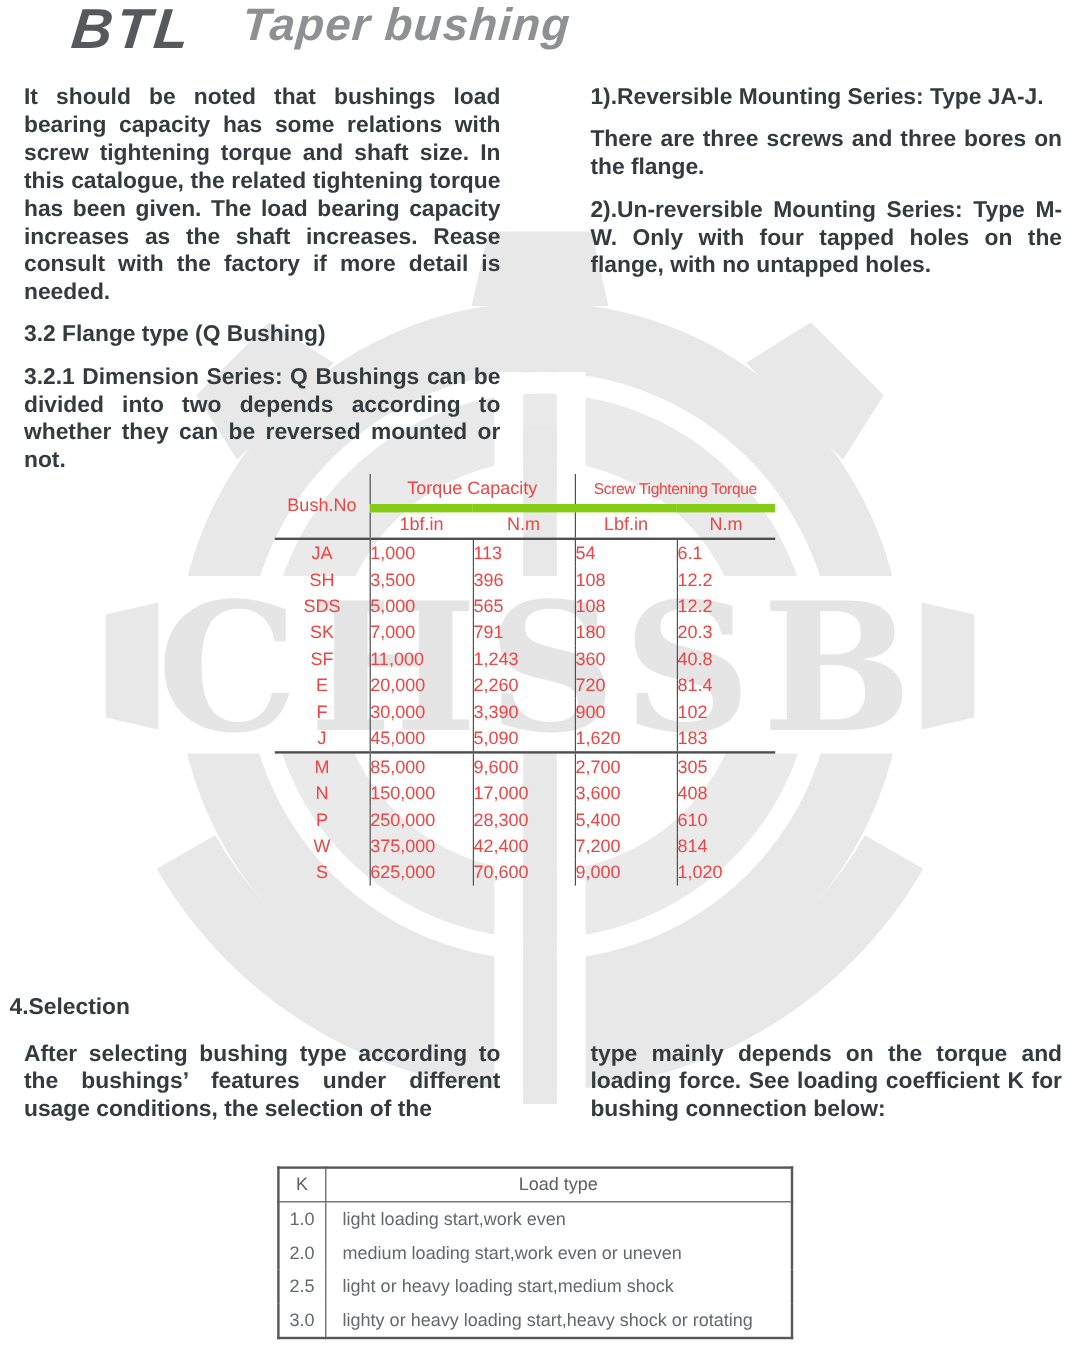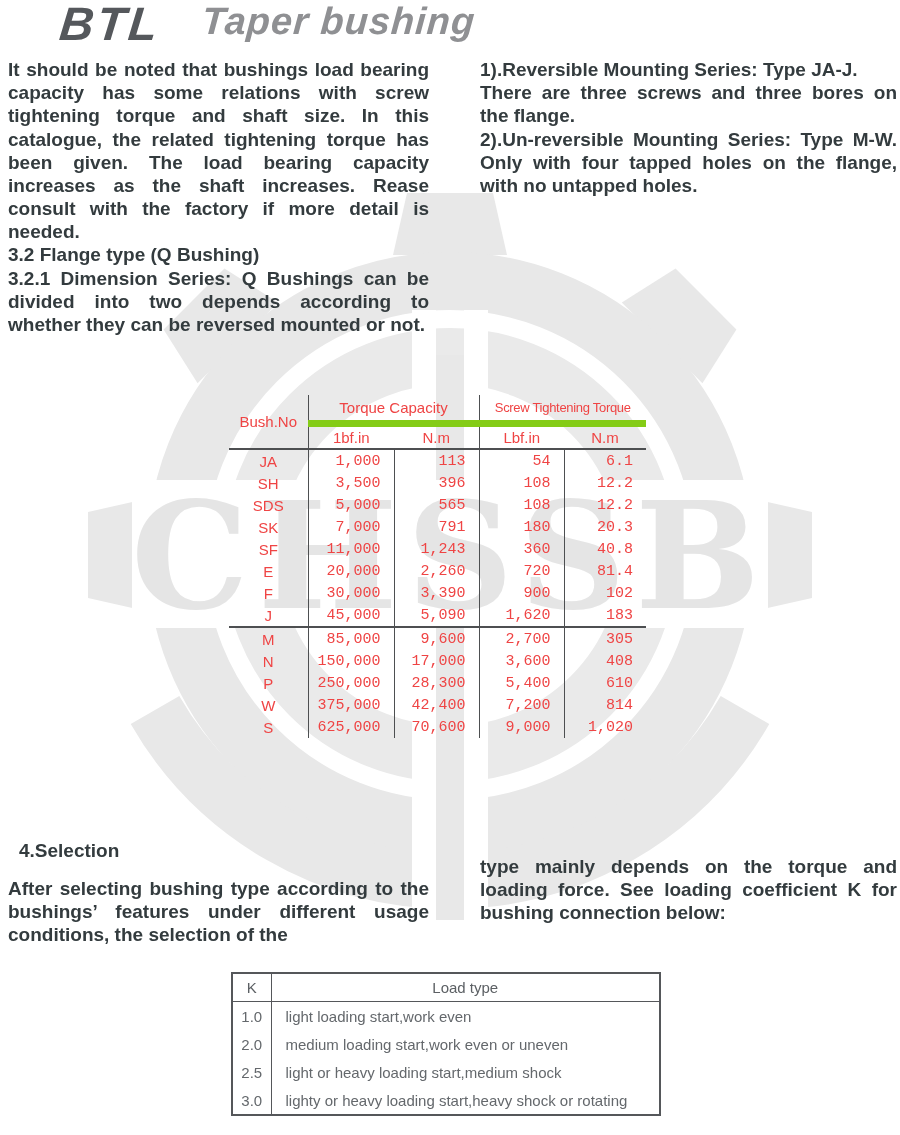--- a/index.html
+++ b/index.html
@@ -19,43 +19,43 @@
     letter-spacing:3px; transform:skewX(-6deg); line-height:1.0;
   }
   .ptitle {
     margin-left:42px; font-size:38px; font-weight:bold; font-style:italic;
     color:#8f9093; letter-spacing:1px; transform:skewX(-4deg); line-height:1.15;
   }
   
   .cols { position:absolute; top:58px; left:8px; width:889px; }
   .col { position:absolute; top:0; text-align:justify; font-weight:bold;
          font-size:19px; line-height:1.22; color:#333b3e; }
-  .col p { margin:0; }
+  .col p { margin:12px; }
   .col-left  { left:0;   width:421px; }
   .col-right { left:472px; width:417px; }
   
   .t1 { position:absolute; left:229px; top:395px; border-collapse:collapse;
         background:transparent; color:#ef4444; font-size:15px; table-layout:fixed; }
   .t1 th, .t1 td { padding:0; font-weight:normal; background:transparent; }
   .t1 thead th { text-align:center; }
   .t1 .bushno { border-right:1px solid #4d4f51; }
   .t1 .grp { border-bottom:7px solid #84cc16; height:25px; }
   .t1 .grp2 { border-left:1px solid #4d4f51; font-size:13px; letter-spacing:-0.3px; }
   .t1 .sub { height:21px; border-bottom:2px solid #4d4f51; }
   .t1 .subdiv { border-left:1px solid #4d4f51; }
   .t1 tbody td { height:22px; }
   .t1 tbody td.v { border-left:1px solid #4d4f51; }
-  .t1 tbody td.num { text-align:right; padding-right:13px;font-family:Liberation Mono, monospace; }
+  .t1 tbody td.num { padding-right:13px; }
   .t1 tbody td.lbl { text-align:center; }
   .t1 tbody tr.split td { border-bottom:2px solid #4d4f51; }
   
   .sel { position:absolute; top:826px; left:8px; width:889px; }
   .sel .col-left { left:0; width:421px; }
   .sel .col-right { left:472px; width:417px; padding-top:29px; }
-  .sel h3 { margin:11px; font-size:19px; line-height:1.5; color:#333b3e; }
+  .sel h3 { margin:0; font-size:19px; line-height:1.5; color:#333b3e; }
   
   .t2 { position:absolute; left:231px; top:972px; border-collapse:collapse;
         background:transparent; color:#64686c; font-size:15px; table-layout:fixed;
         border:2px solid #55575a; }
   .t2 th { font-weight:normal; text-align:center; height:25px;
            border-bottom:1px solid #55575a; color:#5c6064; }
   .t2 .kcol { border-right:1px solid #55575a; }
   .t2 td { height:26px; }
   .t2 td.kval { text-align:center; }
   .t2 td.ltype { text-align:left; padding-left:14px; }

